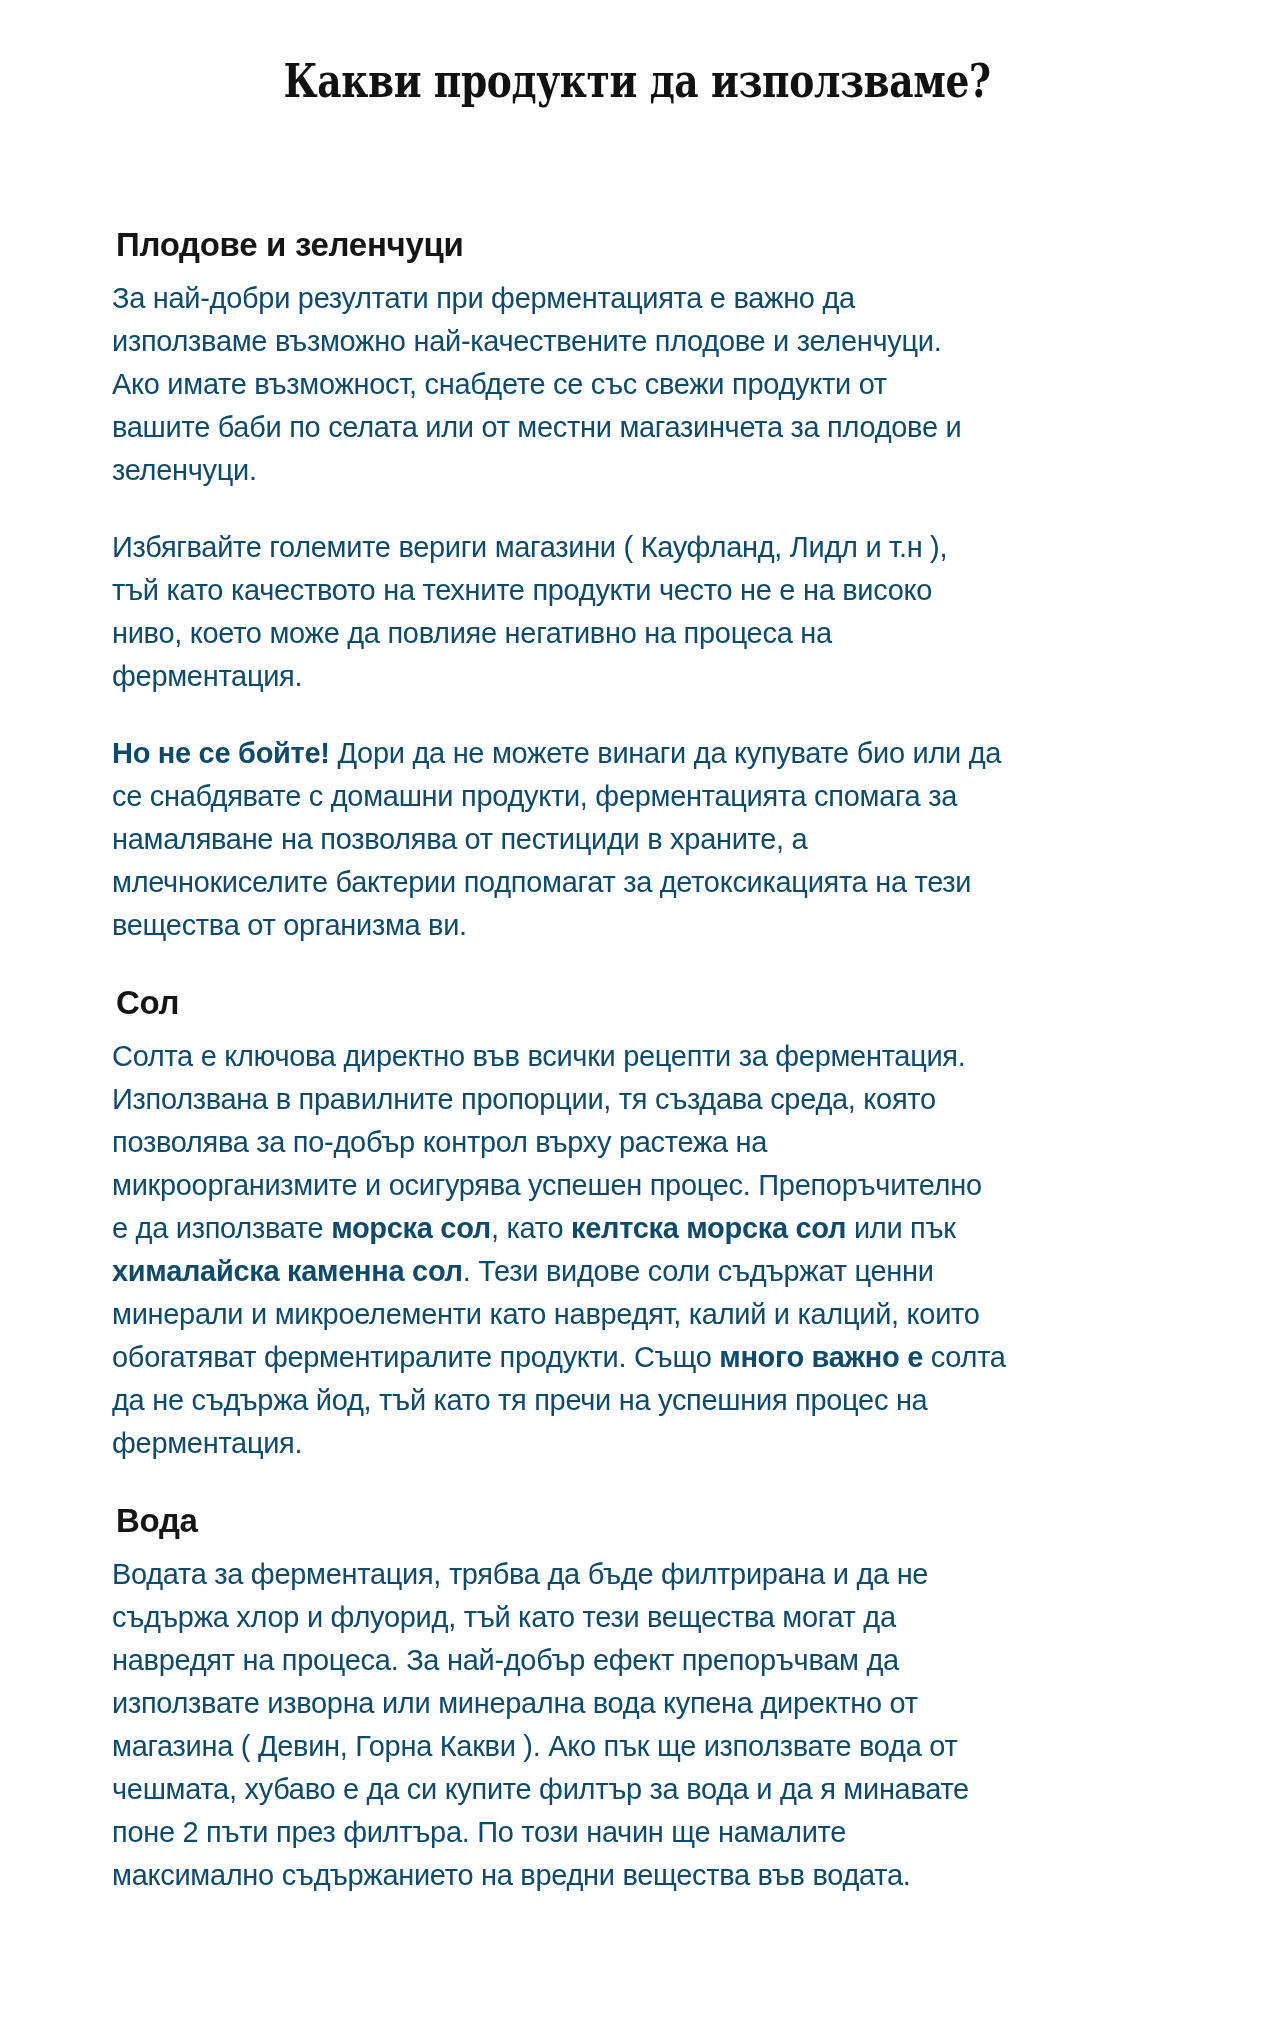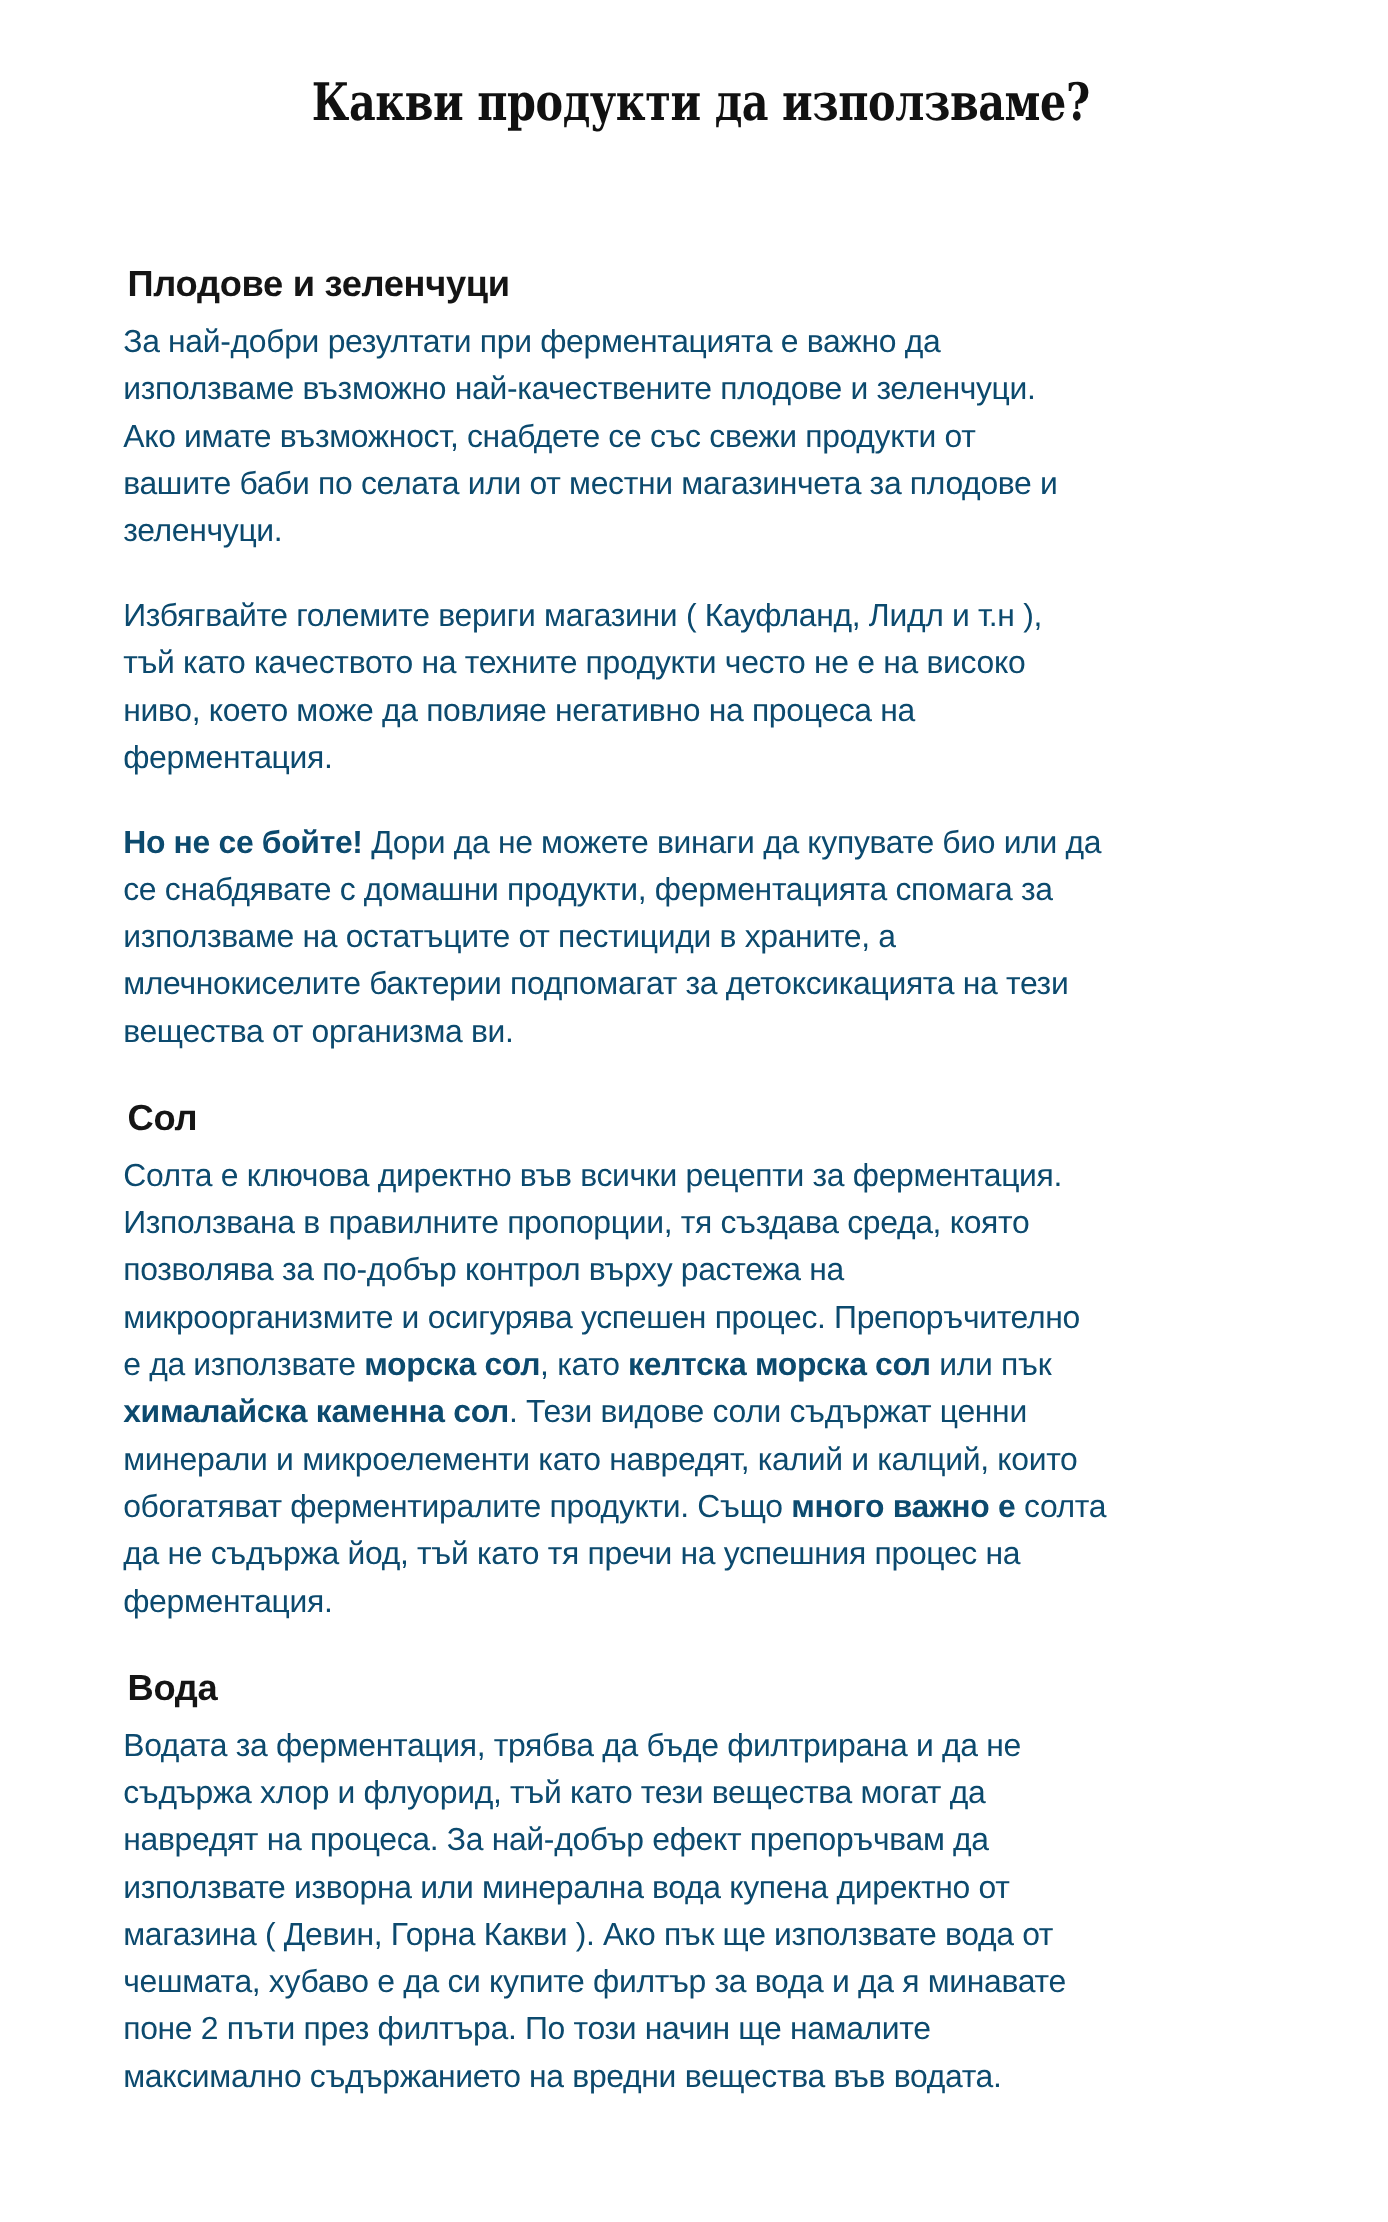--- a/index.html
+++ b/index.html
@@ -10,21 +10,21 @@
   body {
     width: 1262px;
     height: 2020px;
     color: #1c1c1c;
     font-family: "Liberation Sans", sans-serif;
     overflow: hidden;
   }
   main.page {
     box-sizing: border-box;
     width: 1262px;
-    padding: 64px 100px 0 112px;
+    padding: 51px 100px 0 112px;
   }
   h1.doc-title {
     font-family: "DejaVu Serif", serif;
     font-weight: 700;
     font-size: 47px;
     line-height: 60px;
     text-align: center;
     margin: 0 0 112px 0;
     color: #111111;
     white-space: nowrap;
@@ -76,21 +76,21 @@
         </p>
         <p class="para">
           <span class="line"><span>Избягвайте големите вериги магазини ( Кауфланд, Лидл и т.н ),</span></span>
           <span class="line"><span>тъй като качеството на техните продукти често не е на високо</span></span>
           <span class="line"><span>ниво, което може да повлияе негативно на процеса на</span></span>
           <span class="line"><span>ферментация.</span></span>
         </p>
         <p class="para">
           <span class="line"><strong>Но не се бойте!</strong><span> Дори да не можете винаги да купувате био или да</span></span>
           <span class="line"><span>се снабдявате с домашни продукти, ферментацията спомага за</span></span>
-          <span class="line"><span>използваме на остатъците от пестициди в храните, а</span></span>
+          <span class="line"><span>намаляване на позволява от пестициди в храните, а</span></span>
           <span class="line"><span>млечнокиселите бактерии подпомагат за детоксикацията на тези</span></span>
           <span class="line"><span>вещества от организма ви.</span></span>
         </p>
       </section>
       <section>
         <h2 class="section-heading">Сол</h2>
         <p class="para">
           <span class="line"><span>Солта е ключова директно във всички рецепти за ферментация.</span></span>
           <span class="line"><span>Използвана в правилните пропорции, тя създава среда, която</span></span>
           <span class="line"><span>позволява за по-добър контрол върху растежа на</span></span>

